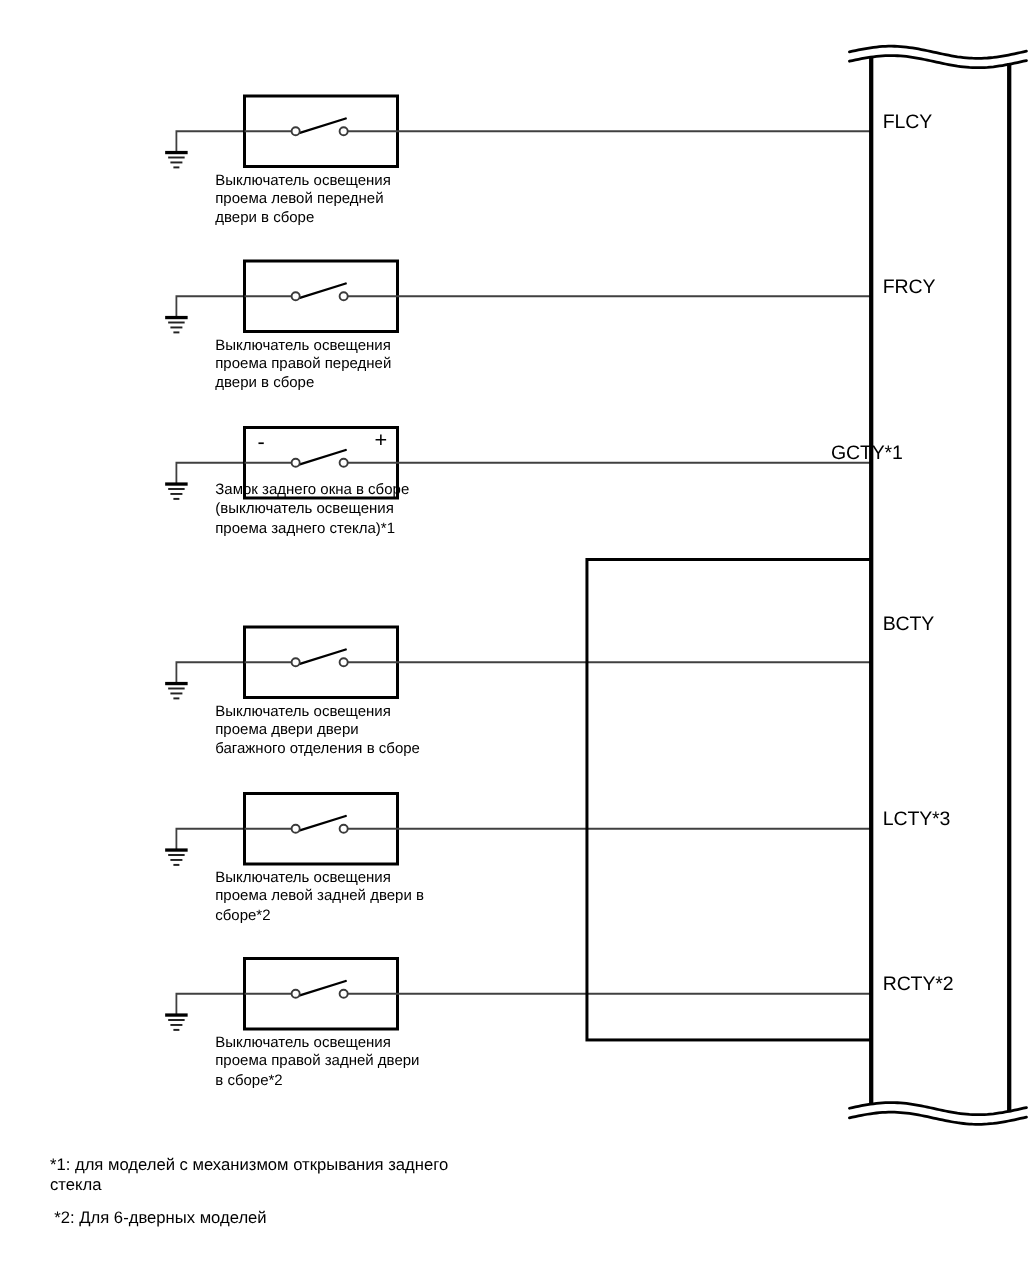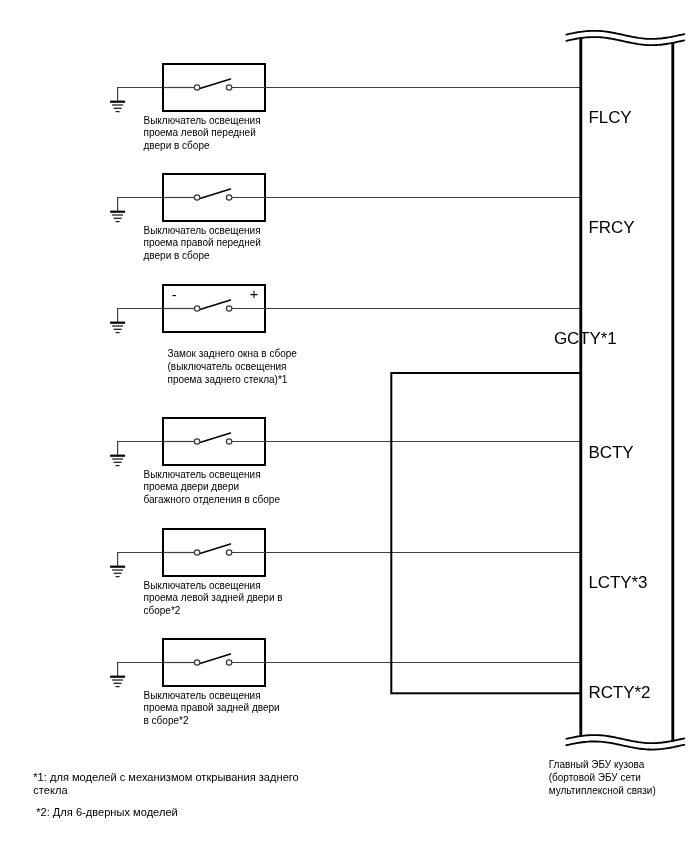--- a/index.html
+++ b/index.html
@@ -3,21 +3,21 @@
 <meta charset="utf-8">
 <title>Wiring Diagram</title>
 <style>
   html,body{margin:0;padding:0;background:#ffffff;}
   body{width:688px;height:852px;overflow:hidden;
        font-family:"Liberation Sans", sans-serif;color:#000;}
   #root{position:relative;width:688px;height:852px;background:#fff;overflow:hidden;}
   svg.layer{position:absolute;left:0;top:0;width:688px;height:852px;display:block;}
   .txt{position:absolute;white-space:pre;color:#000;transform:translateZ(0);}
   .cap{font-size:10px;line-height:12.9px;}
-  .port{font-size:17px;line-height:11.6px;letter-spacing:-0.1px;margin-top:37px;}
+  .port{font-size:13px;line-height:11.6px;letter-spacing:-0.1px;}
   .note{font-size:11.1px;line-height:12.9px;}
   .sign{font-size:14.5px;line-height:14.5px;font-weight:400;}
   
 </style>
 </head>
 <body>
 
 <div id="root">
 
   <svg class="layer" id="gfx" viewBox="0 0 688 852" xmlns="http://www.w3.org/2000/svg">
@@ -102,21 +102,21 @@
 двери в сборе</div>
     <div class="txt port" data-bind="diagram.switches.0.port" style="left: 588.5px; top: 75.2px;">FLCY</div>
   </div>
   <div id="row-s2">
     <div class="txt cap" data-bind="diagram.switches.1.caption" style="left: 143.5px; top: 224.5px;">Выключатель освещения
 проема правой передней
 двери в сборе</div>
     <div class="txt port" data-bind="diagram.switches.1.port" style="left: 588.5px; top: 185.2px;">FRCY</div>
   </div>
   <div id="row-s3">
-    <div class="txt cap" data-bind="diagram.switches.2.caption" style="left: 143.5px; top: 348px; margin-left: 24px;">Замок заднего окна в сборе
+    <div class="txt cap" data-bind="diagram.switches.2.caption" style="left: 143.5px; top: 321px;">Замок заднего окна в сборе
 (выключатель освещения
 проема заднего стекла)*1</div>
     <div class="txt port" data-bind="diagram.switches.2.port" style="left: 554px; top: 296.2px;">GCTY*1</div>
     <div class="txt sign" data-bind="diagram.switches.2.minus" style="left: 171.7px; top: 287.7px;">-</div>
     <div class="txt sign" data-bind="diagram.switches.2.plus" style="left: 249.7px; top: 287.2px;">+</div>
   </div>
   <div id="row-s4">
     <div class="txt cap" data-bind="diagram.switches.3.caption" style="left: 143.5px; top: 468.5px;">Выключатель освещения
 проема двери двери
 багажного отделения в сборе</div>
@@ -128,19 +128,16 @@
 сборе*2</div>
     <div class="txt port" data-bind="diagram.switches.4.port" style="left: 588.5px; top: 540.2px;">LCTY*3</div>
   </div>
   <div id="row-s6">
     <div class="txt cap" data-bind="diagram.switches.5.caption" style="left: 143.5px; top: 689.5px;">Выключатель освещения
 проема правой задней двери
 в сборе*2</div>
     <div class="txt port" data-bind="diagram.switches.5.port" style="left: 588.5px; top: 650.2px;">RCTY*2</div>
   </div>
 
-  <div class="txt cap" id="ecu-caption" data-bind="diagram.ecu_label" style="left: 548.7px; top: 758.8px;">Главный ЭБУ кузова
-(бортовой ЭБУ сети
-мультиплексной связи)</div>
   <div class="txt note" id="fn1" data-bind="diagram.footnote_1" style="left: 33.3px; top: 771.3px;">*1: для моделей с механизмом открывания заднего
 стекла</div>
   <div class="txt note" id="fn2" data-bind="diagram.footnote_2" style="left: 36.2px; top: 806px;">*2: Для 6-дверных моделей</div>
 </div>
 
 </body></html>

